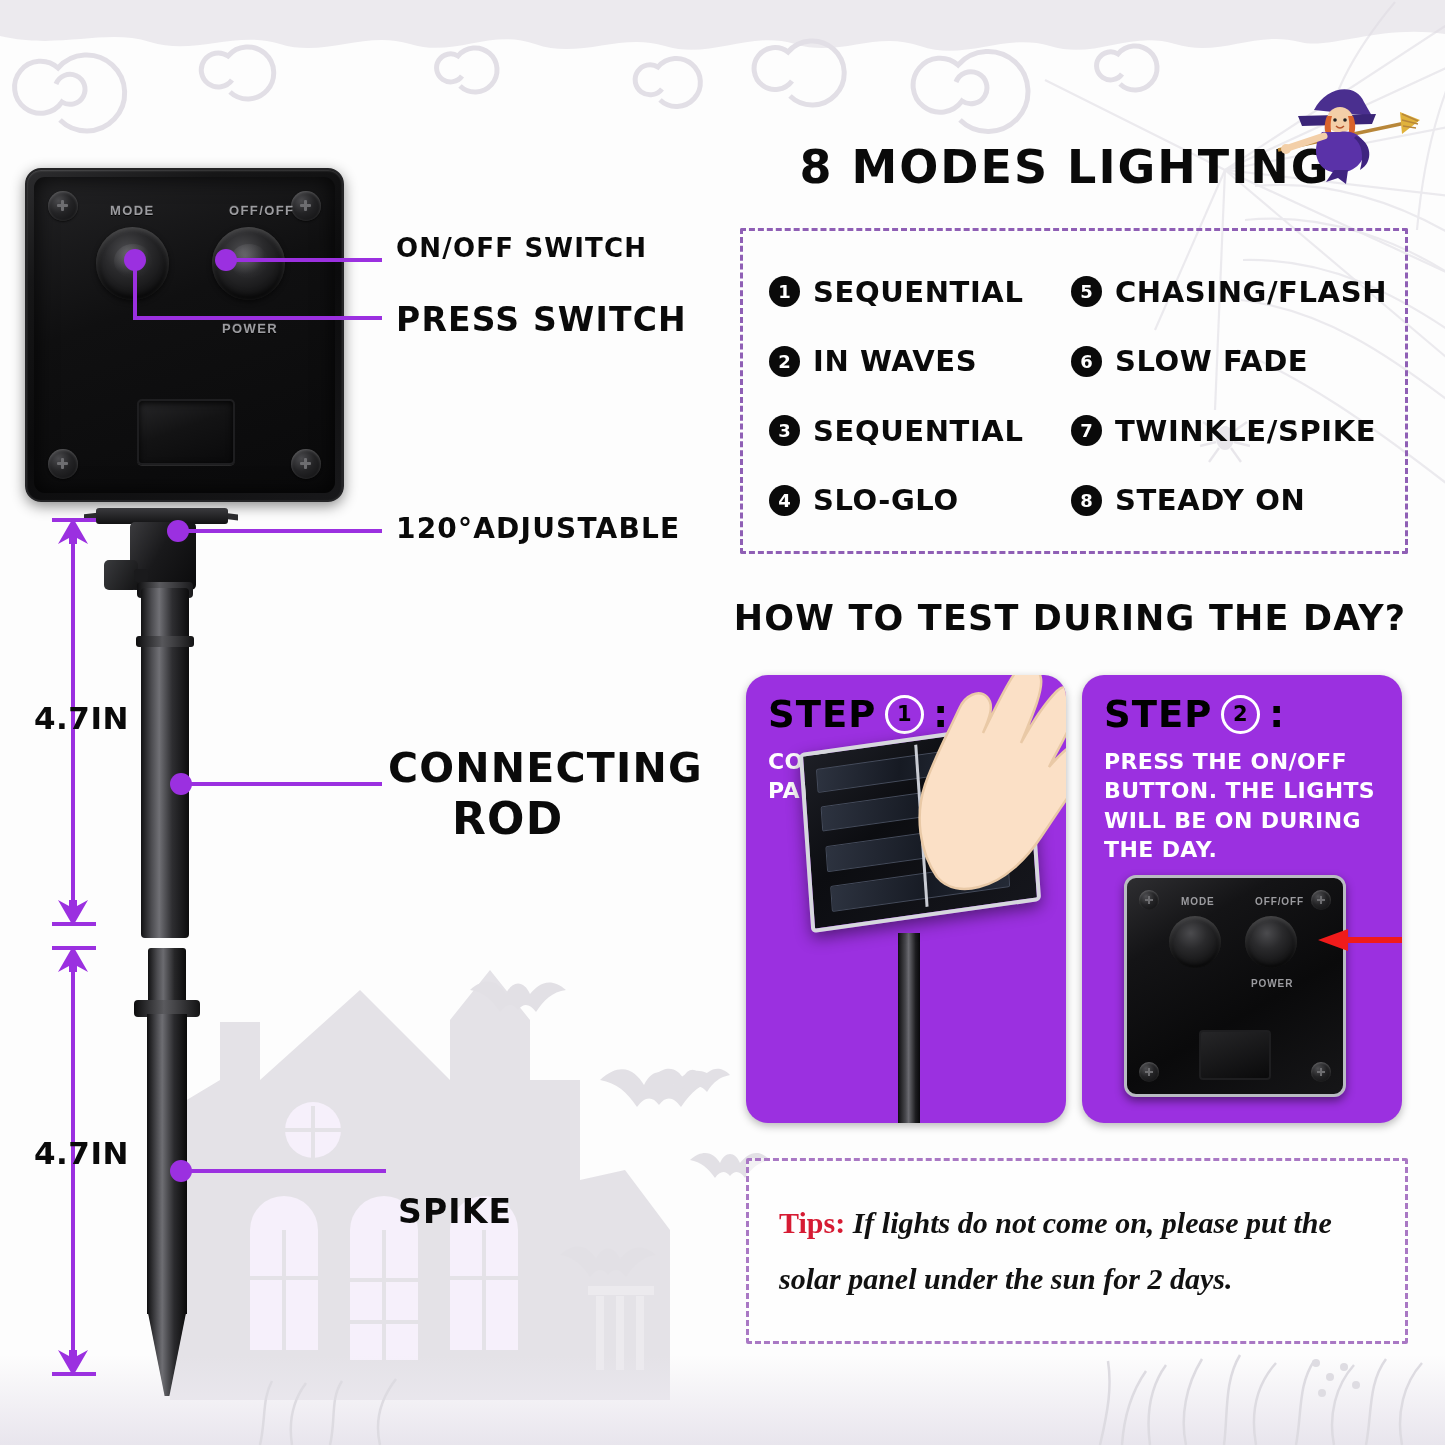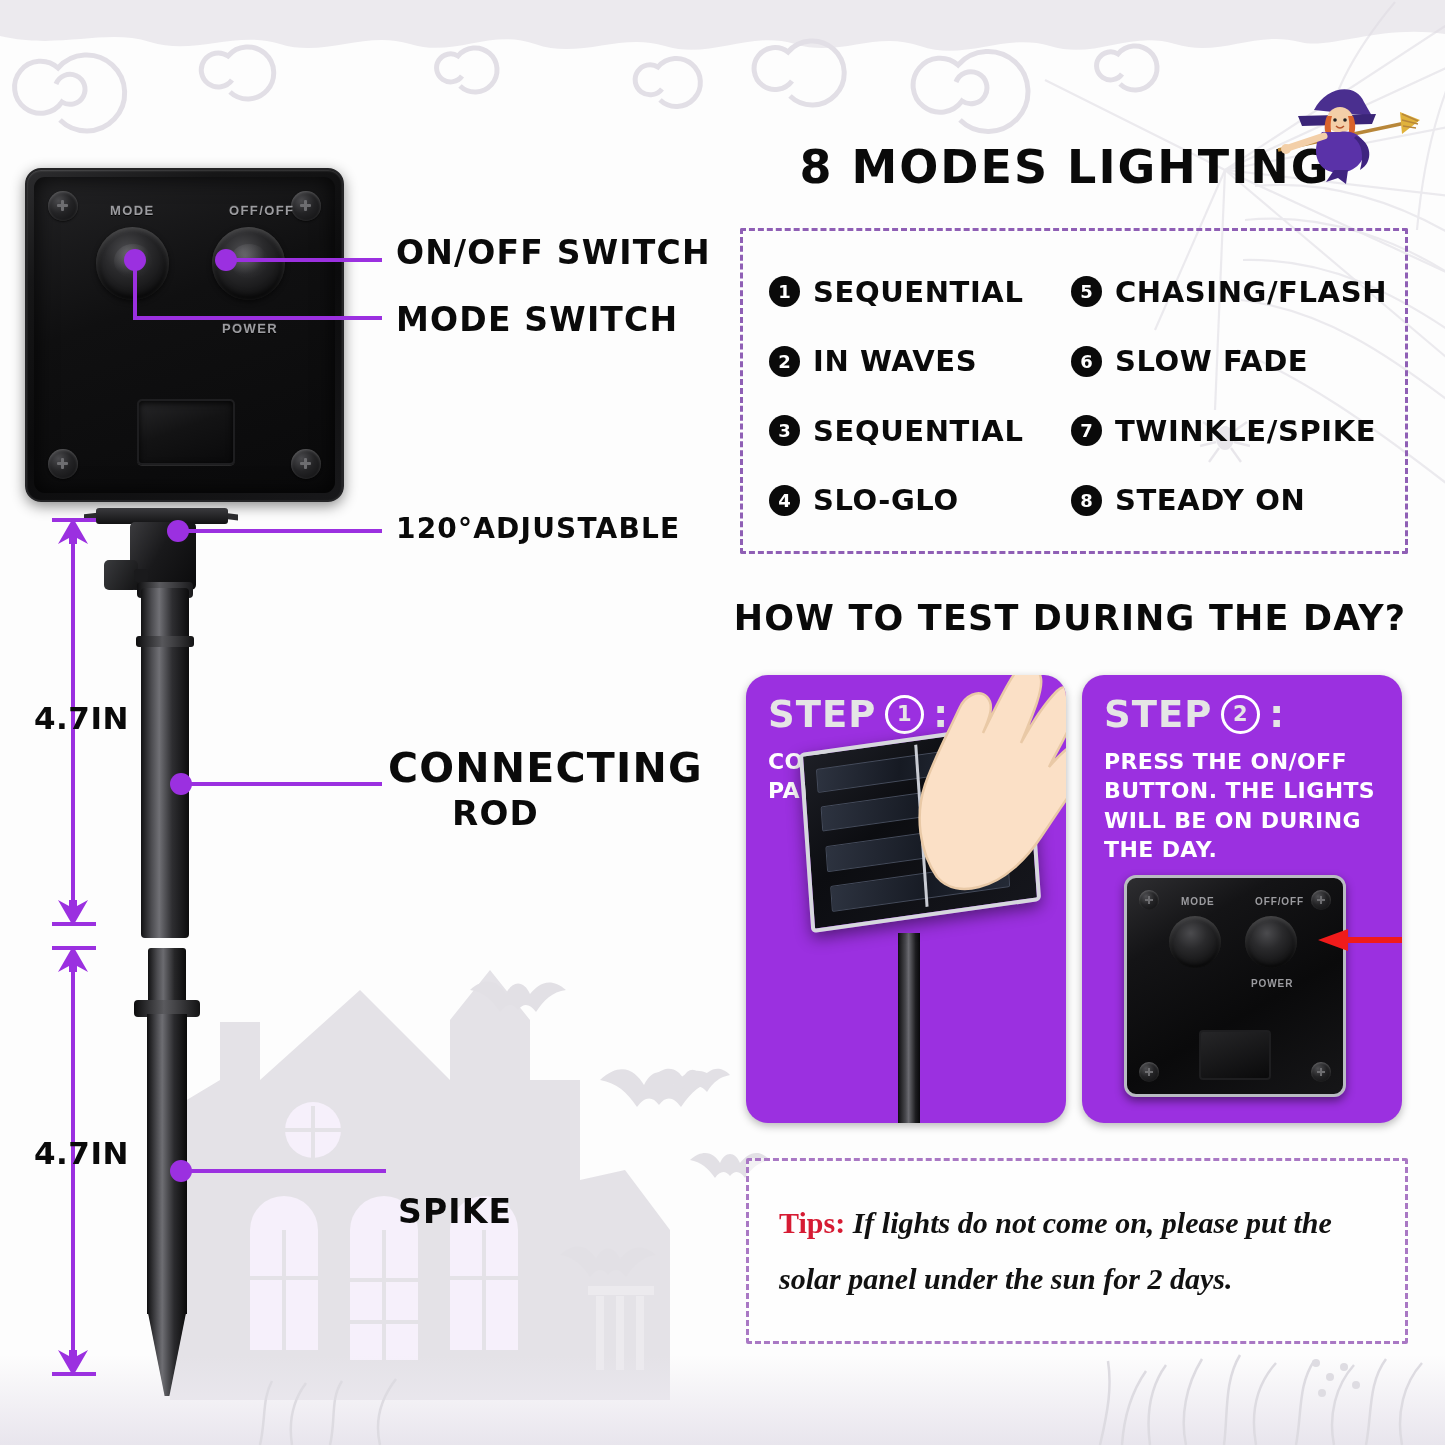--- a/index.html
+++ b/index.html
@@ -121,21 +121,21 @@
   .mode-txt{font-family:"DejaVu Sans",sans-serif;font-weight:bold;font-size:29px;color:#0a0a0a;letter-spacing:.6px;white-space:nowrap;}
 
   .howto-title{position:absolute;left:0;top:598px;width:700px;text-align:center;
      font-family:"DejaVu Sans",sans-serif;font-weight:bold;font-size:35px;color:#0a0a0a;letter-spacing:1.2px;}
 
   .step-card{position:absolute;top:675px;width:320px;height:448px;border-radius:22px;
      background:#9b30e0;box-shadow:0 3px 8px rgba(0,0,0,.28);overflow:hidden;}
   .step-card.one{left:26px;}
   .step-card.two{left:362px;}
   .step-head{position:absolute;left:22px;top:18px;font-family:"DejaVu Sans",sans-serif;font-weight:bold;
-     font-size:37px;color:#e5e5e5;letter-spacing:1px;display:flex;align-items:center;gap:9px;}
+     font-size:37px;color:#000000;letter-spacing:1px;display:flex;align-items:center;gap:9px;}
   .step-circ{width:33px;height:33px;border:3px solid #fff;border-radius:50%;display:flex;
      align-items:center;justify-content:center;font-size:21px;line-height:1;}
   .step-body{position:absolute;left:22px;top:72px;width:282px;font-family:"DejaVu Sans",sans-serif;
      font-weight:bold;font-size:22px;color:#ffffff;letter-spacing:.4px;line-height:1.34;}
 
   
   .s1-pole{position:absolute;left:152px;top:258px;width:22px;height:190px;
      background:linear-gradient(to right,#0e0e10,#4a4a4f 35%,#6a6a70 48%,#1d1d20 80%,#08080a);}
   .s1-panel{position:absolute;left:58px;top:62px;width:224px;height:172px;
      background:linear-gradient(145deg,#1d1f26 0%,#0c0d11 40%,#15161c 100%);
@@ -341,35 +341,35 @@
       </svg>
       <svg style="position:absolute;left:58px;top:1350px;width:30px;height:26px;" viewBox="0 0 30 26">
         <path d="M15,26 L0,0 L11,6 L11,0 L19,0 L19,6 L30,0 Z" fill="#9b30e0"></path>
       </svg>
       <div class="dim-tick" style="left:52px;top:1372px;width:44px;"></div>
       <div class="dim-text" style="left:34px;top:1135px;">4.7IN</div>
     </div>
 
     <div class="dot" style="left:215px;top:249px;"></div>
     <div class="leader" style="left:226px;top:258px;width:156px;"></div>
-    <div class="callout" style="left:396px;top:233px;font-size:33px;">ON/OFF SWITCH</div>
+    <div class="callout" style="left:396px;top:233px;font-size:26px;">ON/OFF SWITCH</div>
 
     <div class="dot" style="left:124px;top:249px;"></div>
     <div class="leader-v" style="left:133px;top:258px;height:62px;"></div>
     <div class="leader" style="left:133px;top:316px;width:249px;"></div>
-    <div class="callout" style="left:396px;top:300px;font-size:33px;">MODE SWITCH</div>
+    <div class="callout" style="left:396px;top:300px;font-size:33px;">PRESS SWITCH</div>
 
     <div class="dot" style="left:167px;top:520px;"></div>
     <div class="leader" style="left:178px;top:529px;width:204px;"></div>
     <div class="callout" style="left:396px;top:512px;font-size:28px;">120°ADJUSTABLE</div>
 
     <div class="dot" style="left:170px;top:773px;"></div>
     <div class="leader" style="left:181px;top:782px;width:201px;"></div>
     <div class="callout" style="left:388px;top:744px;font-size:41px;">CONNECTING</div>
-    <div class="callout" style="left:452px;top:793px;font-size:34px;">ROD</div>
+    <div class="callout" style="left:452px;top:793px;font-size:44px;">ROD</div>
 
     <div class="dot" style="left:170px;top:1160px;"></div>
     <div class="leader" style="left:181px;top:1169px;width:205px;"></div>
     <div class="callout" style="left:398px;top:1192px;font-size:33px;">SPIKE</div>
   </div>
 
   <div class="right-col">
 
     <div class="head-title">8 MODES LIGHTING</div>
 

